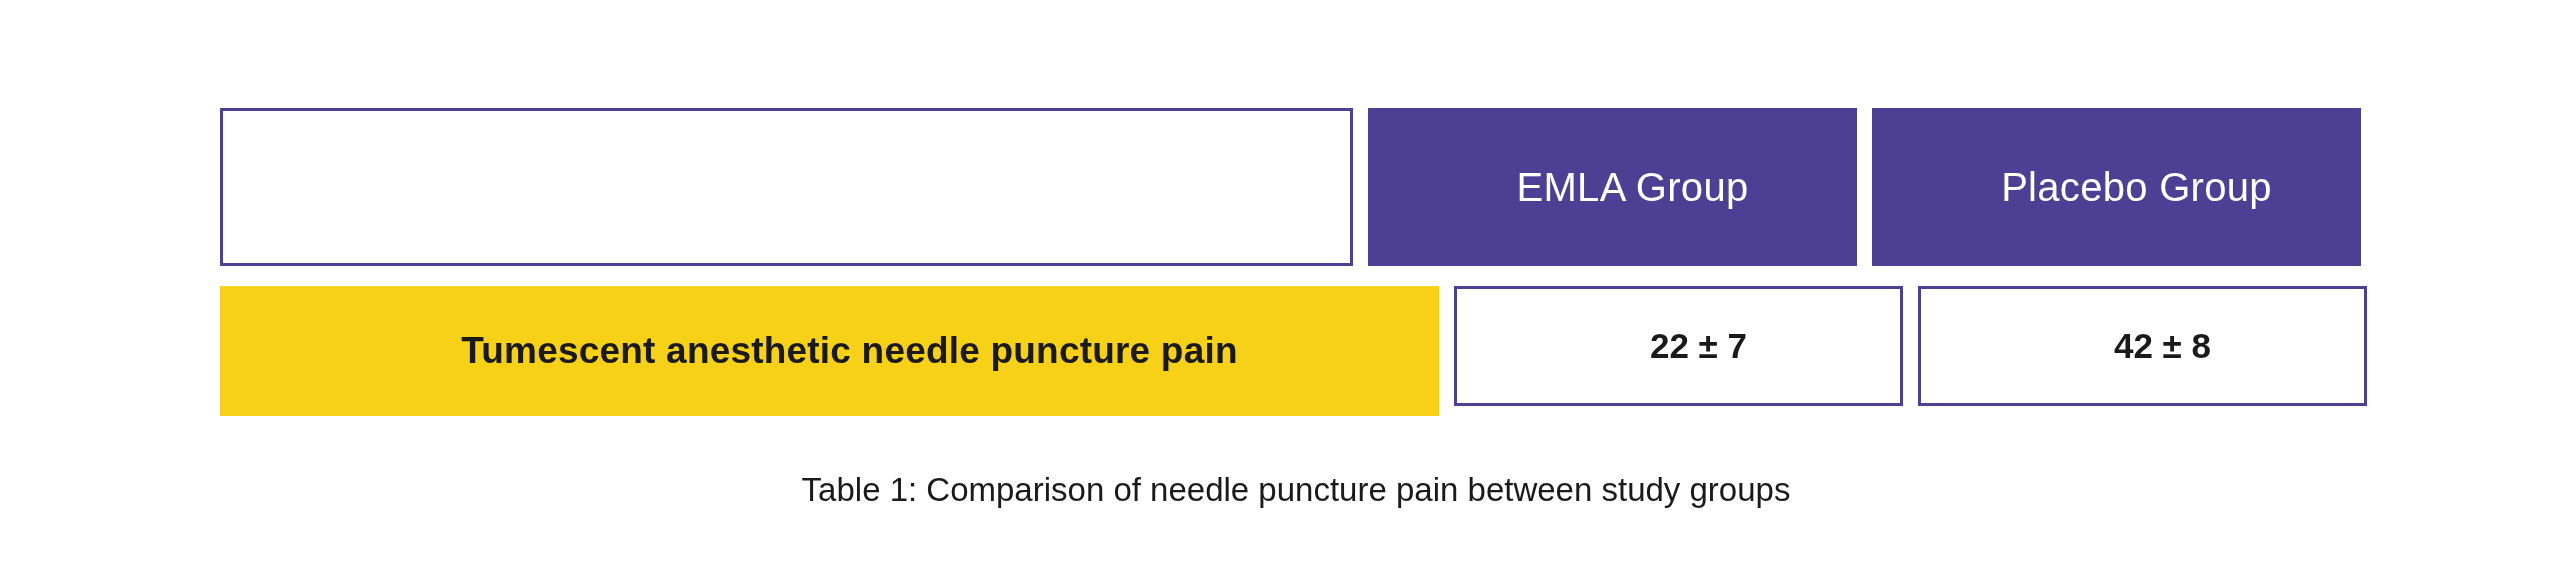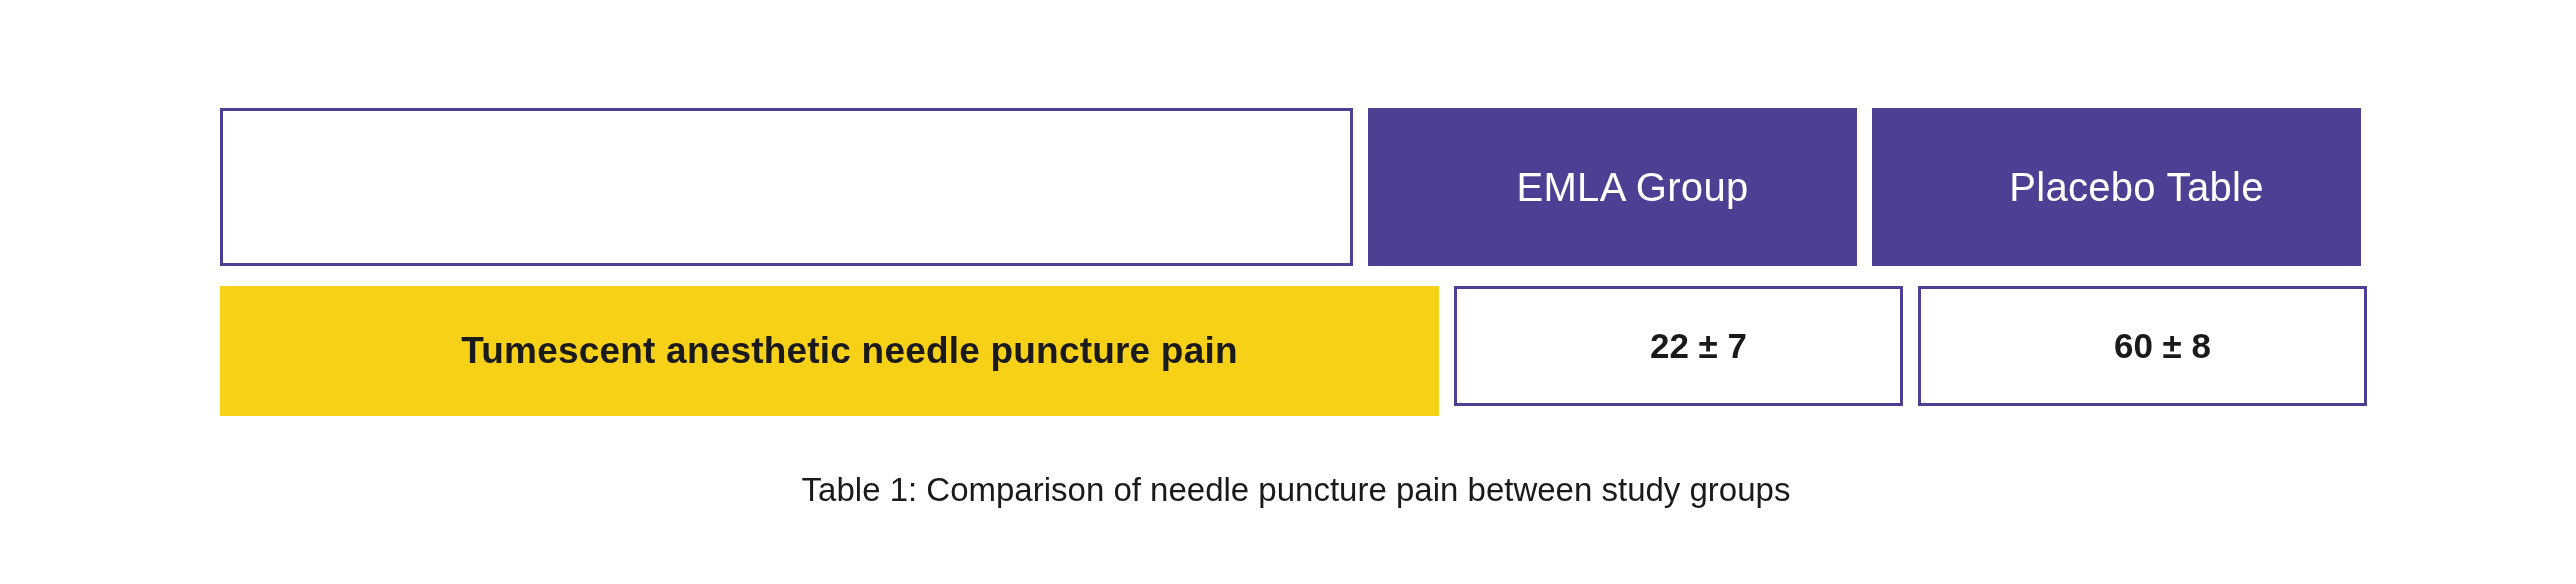--- a/index.html
+++ b/index.html
@@ -98,27 +98,27 @@
 </head>
 <body>
 
 <div class="table-wrap">
 
   <div class="row">
     <div class="cell head-blank"></div>
     <div class="gap"></div>
     <div class="cell head-group">EMLA Group</div>
     <div class="gap"></div>
-    <div class="cell head-group">Placebo Table</div>
+    <div class="cell head-group">Placebo Group</div>
   </div>
 
   <div class="row">
     <div class="cell label-cell">Tumescent anesthetic needle puncture pain</div>
     <div class="gap"></div>
     <div class="cell value-cell">22 ± 7</div>
     <div class="gap"></div>
-    <div class="cell value-cell">60 ± 8</div>
+    <div class="cell value-cell">42 ± 8</div>
   </div>
 
 </div>
 
 <div class="caption">Table 1: Comparison of needle puncture pain between study groups</div>
 
 
 </body></html>

